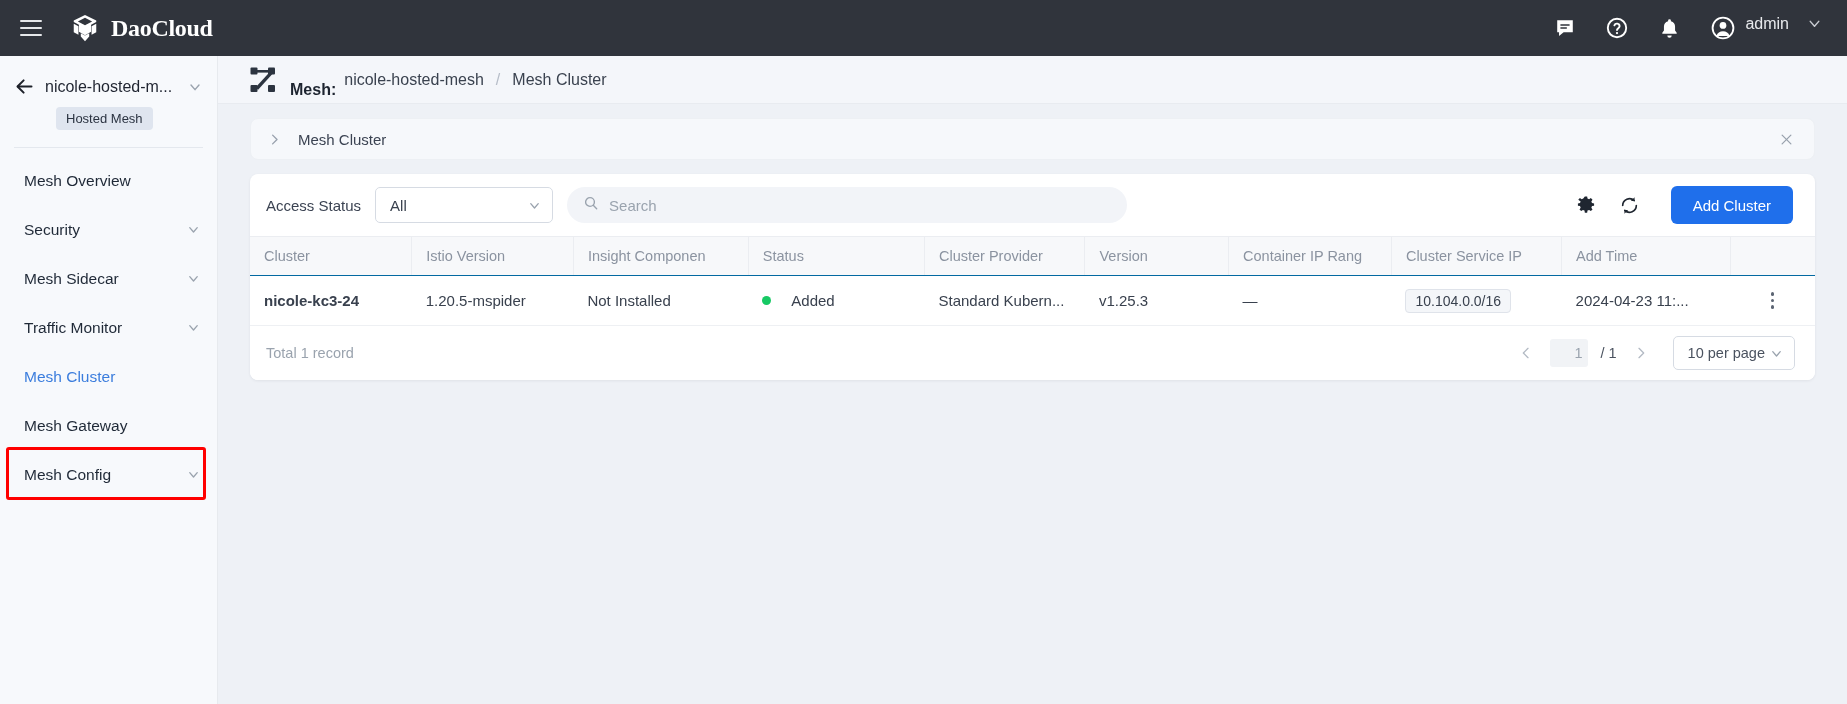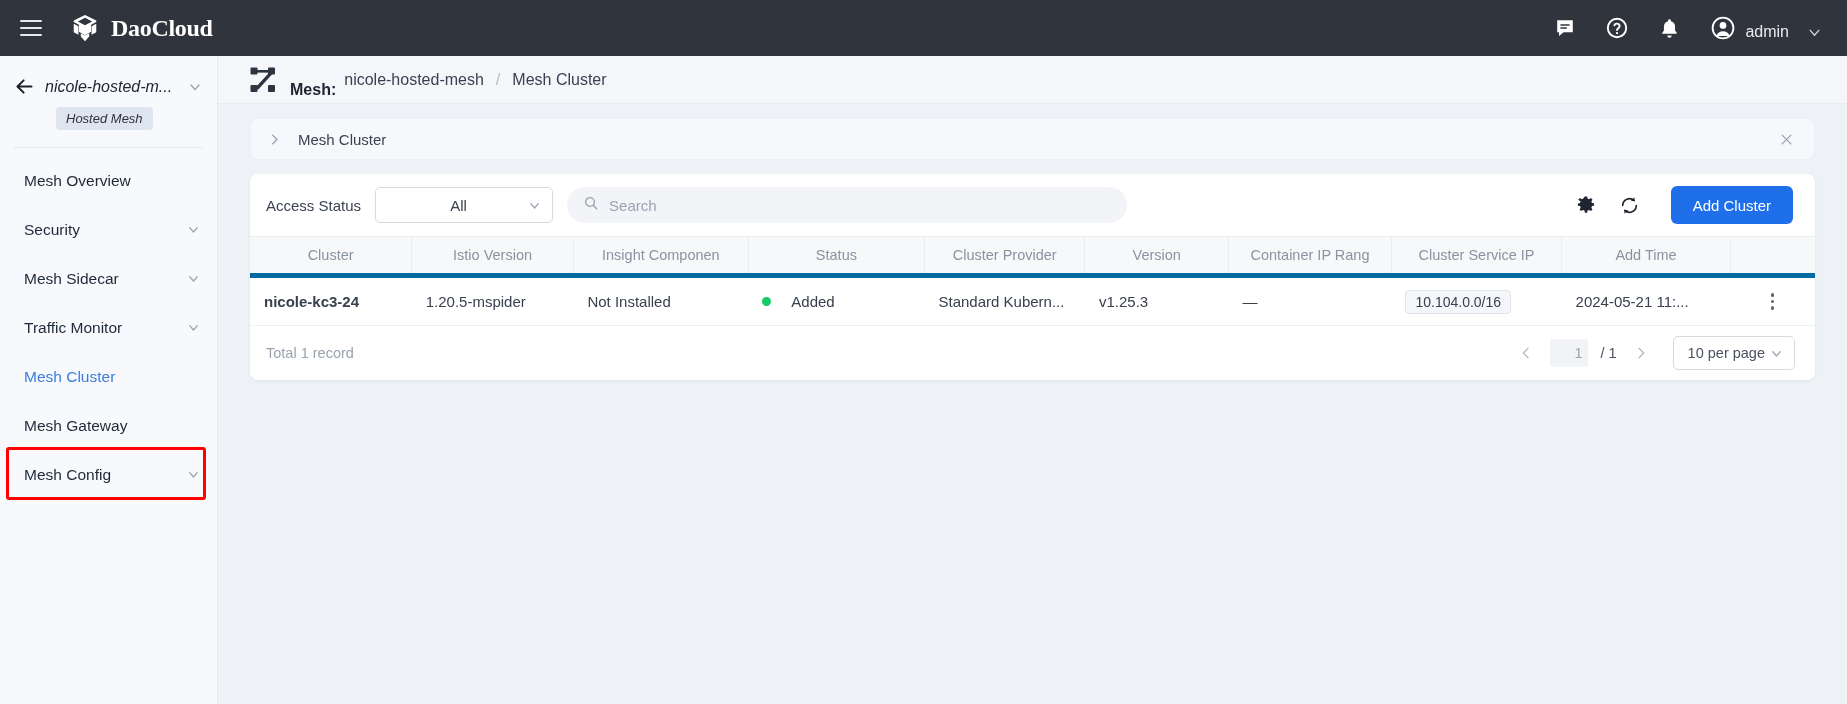--- a/index.html
+++ b/index.html
@@ -28,37 +28,37 @@
   }
   .hamburger span { display: block; width: 22px; height: 2px; background: #e6e8eb; border-radius: 1px; }
   .brand { display: flex; align-items: center; gap: 11px; }
   .brand-logo { width: 30px; height: 30px; }
   .brand-name {
     color: #ffffff; font-size: 24px; font-weight: bold; letter-spacing: -0.3px; font-family: Liberation Serif, serif;
   }
   .topbar-spacer { flex: 1; }
   .topbar-actions { display: flex; align-items: center; gap: 26px; }
   .tb-icon { width: 26px; height: 26px; display: flex; align-items: center; justify-content: center; cursor: pointer; color: #ffffff; }
-  .user-chip { display: flex; align-items: flex-end; gap: 9px; cursor: pointer; margin-left: 2px; }
+  .user-chip { display: flex; align-items: flex-start; gap: 9px; cursor: pointer; margin-left: 2px; }
   .user-name { color: #e8eaed; font-size: 16px; }
   .user-caret { color: #c7cad0; display: flex; align-items: center; margin-left: 8px; }
 
   
   .appbody { flex: 1; display: flex; min-height: 0; background: #ffffff; }
 
   
   .sidebar {
     width: 218px; min-width: 218px;
     background: #f7f9fc;
     border-right: 1px solid #e7eaee;
     display: flex; flex-direction: column;
     padding-top: 14px;
     position: relative;
   }
-  .sb-head { padding: 6px 14px 1px 14px; font-style: italic; }
+  .sb-head { padding: 6px 14px 1px 14px; }
   .sb-head-row { display: flex; align-items: center; gap: 10px; cursor: pointer; }
   .sb-back { color: #1d2129; display: flex; align-items: center; }
   .sb-title {
     font-size: 16px; color: #1f2430; flex: 1;
     white-space: nowrap; overflow: hidden;
   }
   .sb-caret { color: #9aa3ae; display: flex; align-items: center; }
   .sb-badge-wrap { padding: 10px 0 0 42px; }
   .sb-badge {
     display: inline-block; background: #dfe5ef; color: #2b3341;
@@ -113,21 +113,21 @@
   .toolbar {
     height: 62px; display: flex; align-items: center;
     padding: 0 22px 0 16px; gap: 14px;
   }
   .tb-label { font-size: 15px; color: #3b4352; white-space: nowrap; }
   .tb-select {
     width: 178px; height: 36px; border: 1px solid #d6dbe3; border-radius: 5px;
     background: #fff; display: flex; align-items: center;
     padding: 0 10px 0 14px; cursor: pointer;
   }
-  .tb-select .val { flex: 1; font-size: 15px; color: #39414e; text-align: center; }
+  .tb-select .val { flex: 1; font-size: 15px; color: #39414e; }
   .tb-select .chev { color: #9aa3ae; display: flex; align-items: center; }
   .tb-search {
     width: 560px; height: 36px; border-radius: 18px; background: #f2f4f8;
     display: flex; align-items: center; padding: 0 16px; gap: 10px;
   }
   .tb-search svg { color: #9aa3ae; }
   .tb-search input {
     flex: 1; border: 0; outline: 0; background: transparent;
     font-size: 15px; color: #39414e; font-family: inherit;
   }
@@ -135,23 +135,23 @@
   .tb-spacer { flex: 1; }
   .tb-btnicon { width: 30px; height: 30px; display: flex; align-items: center; justify-content: center; cursor: pointer; color: #1f2630; }
   .btn-primary {
     height: 38px; background: #1f6feb; color: #fff; border: 0; border-radius: 6px;
     padding: 0 22px; font-size: 15px; cursor: pointer; font-family: inherit;
     margin-left: 12px;
   }
 
   table.grid { width: 100%; border-collapse: collapse; table-layout: fixed; }
   table.grid th {
-    height: 39px; background: #f7f8fa; text-align: center;
+    height: 39px; background: #f7f8fa; text-align: left;
     font-size: 14.5px; font-weight: normal; color: #8b93a0;
-    padding: 0 14px; border-top: 1px solid #ebedf1; border-bottom: 5px solid #0369a1;
+    padding: 0 14px; border-top: 1px solid #ebedf1; border-bottom: 1px solid #0369a1;
     border-right: 1px solid #ebedf1;
     white-space: nowrap; overflow: hidden;
   }
   table.grid th:last-child { border-right: 0; }
   table.grid td {
     height: 50px; font-size: 15px; color: #39414e;
     padding: 0 14px; border-bottom: 1px solid #eef0f3;
     white-space: nowrap; overflow: hidden;
   }
   td.cell-name { font-weight: bold; color: #1d2430; }
@@ -423,21 +423,21 @@
                 <td>
                   <span class="status-cell">
                     <i class="dot" style="background: rgb(23, 201, 100);"></i>
                     <span>Added</span>
                   </span>
                 </td>
                 <td>Standard Kubern...</td>
                 <td>v1.25.3</td>
                 <td>—</td>
                 <td><span class="ipchip">10.104.0.0/16</span></td>
-                <td>2024-05-21 11:...</td>
+                <td>2024-04-23 11:...</td>
                 <td>
                   <span class="kebab">
                     <i></i>
                     <i></i>
                     <i></i>
                   </span>
                 </td>
               </tr>
             </tbody>
         </table>

